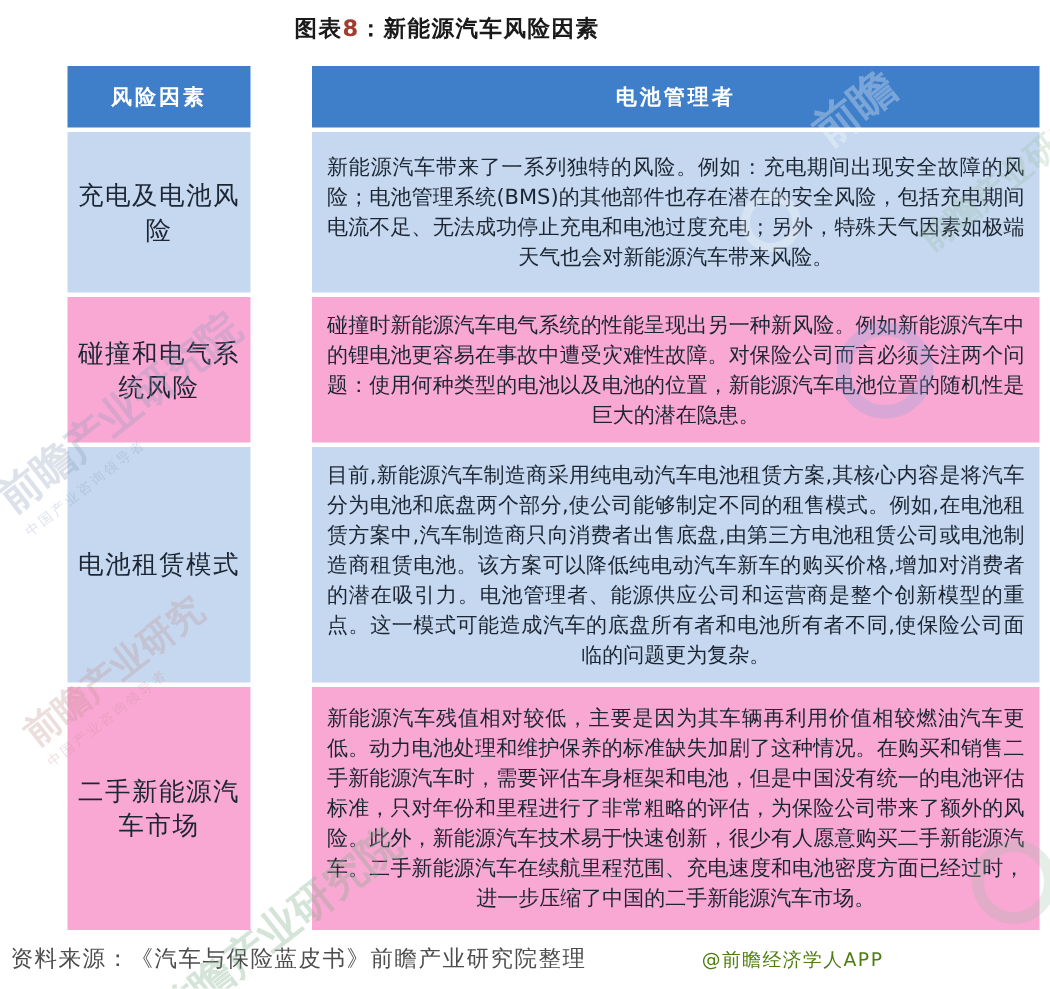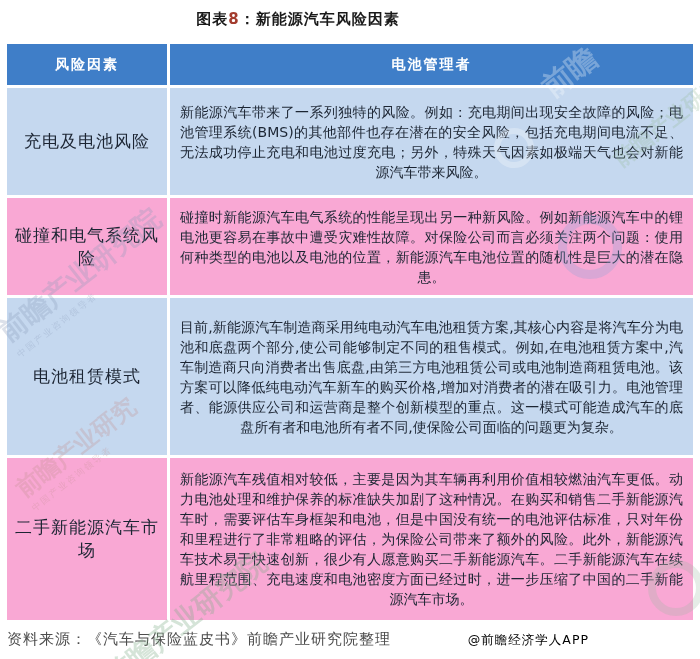--- a/index.html
+++ b/index.html
@@ -34,21 +34,21 @@
   }
   .t-head .cell {
     background:#3f7ec8;
     color:#ffffff;
     font-weight:bold;
     font-size:14px;
     min-height:41px;
     display:flex; align-items:center; justify-content:center;
     letter-spacing:2px;
   }
-  .cell { display:flex; align-items:center; justify-content:center; }
+  .cell { display:flex; align-items:center; justify-content:center;margin-left:38px; }
   .factor-cell {
     font-size:17px;
     color:#1c2533;
     text-align:center;
     padding:4px;
     letter-spacing:1px;
   }
   .content-cell {
     font-size:14px;
     color:#1c2533;
@@ -68,21 +68,21 @@
   .r4 .cell { min-height:162px; }
 
   .fig-footer {
     position:absolute;
     left:7px; right:7px; top:630px;
     display:flex;
     justify-content:space-between;
     align-items:baseline;
   }
   .source-note { font-size:15px; color:#4d4d4d; letter-spacing:1px; }
-  .credit-note { font-size:12.5px; color:#000000; letter-spacing:1px; }
+  .credit-note { font-size:12.5px; color:#4d7c0f; letter-spacing:1px; }
 
   
   .wm {
     position:absolute;
     pointer-events:none;
     white-space:nowrap;
     font-weight:bold;
     transform:rotate(-38deg);
     z-index:5;
   }

